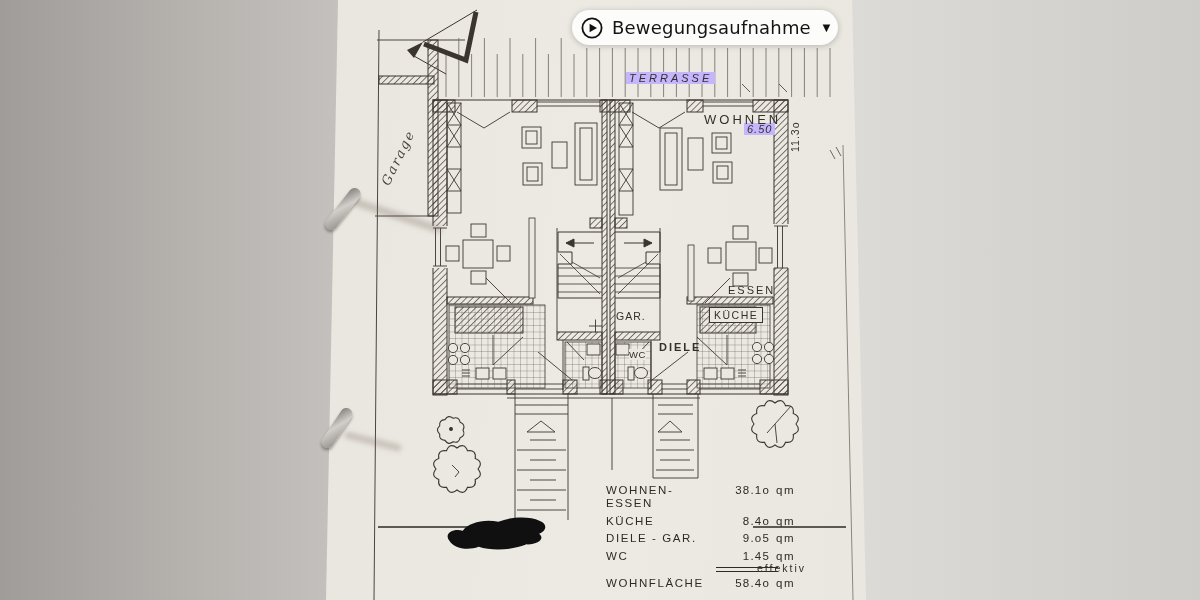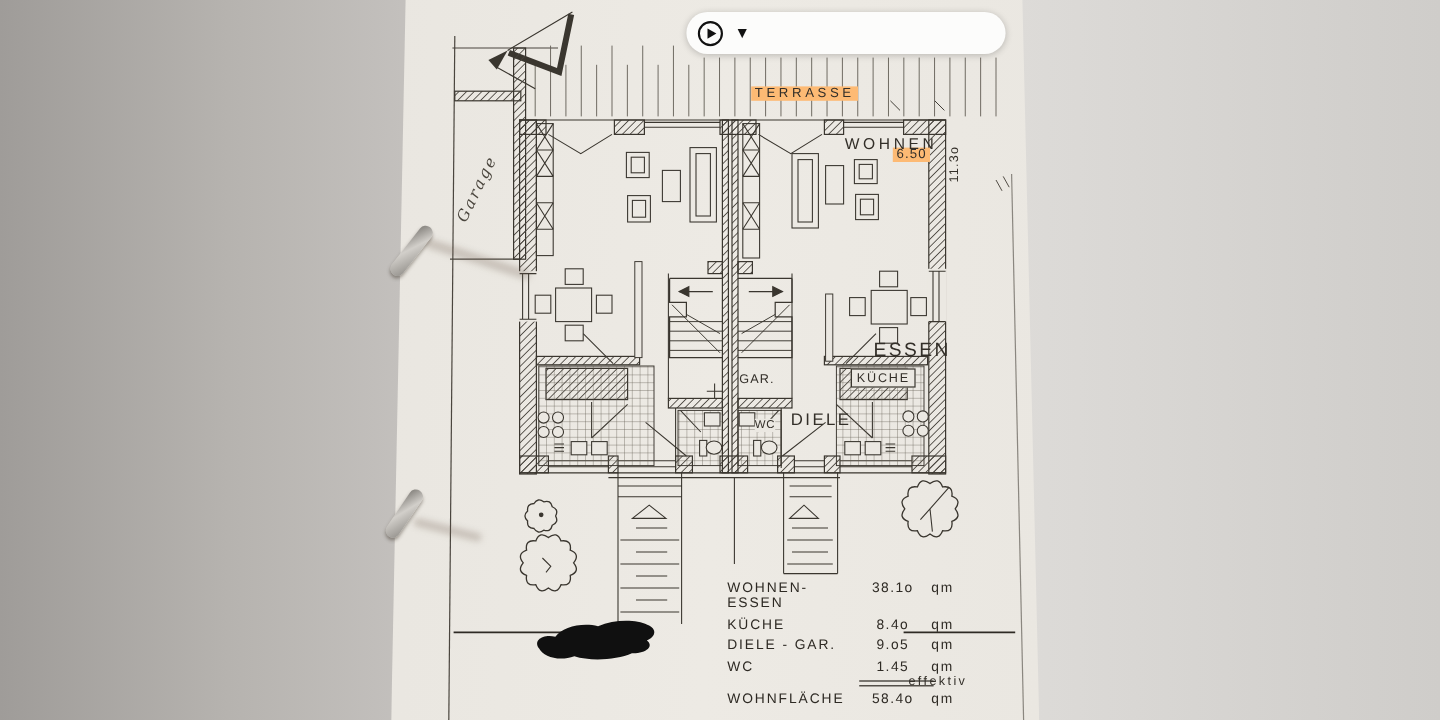--- a/index.html
+++ b/index.html
@@ -7,29 +7,29 @@
          font-family:"Liberation Sans",sans-serif;}
   .bg-left{position:absolute;left:0;top:0;width:346px;height:600px;
            background:linear-gradient(90deg,#9f9c99,#b6b3af 55%,#c4c1be);}
   .bg-right{position:absolute;left:848px;top:0;width:352px;height:600px;
             background:linear-gradient(90deg,#dddbd8,#d3d1ce 70%,#cfcdca);}
   .paper{position:absolute;inset:0;
          background:linear-gradient(93deg,#d6d2ca 0%,#e7e4de 9%,#edeae4 50%,#e8e5df 88%,#dbd8d1 100%);
          clip-path:polygon(338px 0,852px 0,866px 100%,326px 100%);}
   svg.plan{position:absolute;left:0;top:0;pointer-events:none;}
   .lbl{position:absolute;color:#332f29;white-space:nowrap;font-family:"Liberation Sans",sans-serif;}
-  .onhatch{background:#fdba74;padding:0 3px;}
+  .onhatch{background:#c4b5fd;padding:0 3px;font-style:italic;}
   .boxed{background:#ebe8e2;border:1px solid #3a362f;padding:1px 4px;}
   .hand{font-family:"DejaVu Serif",serif;font-style:italic;color:#4b463e;}
   .vert{transform:rotate(-90deg);transform-origin:0 0;}
   .area-table{position:absolute;left:578px;top:484px;font-size:11.5px;letter-spacing:1.6px;
               color:#2e2a24;line-height:13px;margin-left:28px;}
   .arow{display:flex;margin-bottom:4.5px;align-items:baseline;}
   .arow .al{width:112px;}
-  .arow .av{width:52px;text-align:center;letter-spacing:1.2px;}
+  .arow .av{width:52px;text-align:right;letter-spacing:1.2px;}
   .arow .au{width:28px;padding-left:6px;}
   .asep{width:62px;height:3px;margin:3px 0 5px 110px;border-top:1.2px solid #2e2a24;border-bottom:1.2px solid #2e2a24;}
   .total .tv{display:inline-flex;border-bottom:3px double #2e2a24;padding-bottom:18px;}
   .ring{position:absolute;border-radius:8px;
         background:linear-gradient(115deg,#7e7b76,#d2cfca 45%,#94918c);
         box-shadow:1px 2px 3px rgba(60,50,40,.45);}
   .ring-shadow{position:absolute;background:rgba(110,95,80,.28);filter:blur(2.5px);border-radius:4px;}
   .live-badge{position:absolute;left:572px;top:10px;width:266px;height:35px;border-radius:18px;
               background:#fcfcfb;display:flex;align-items:center;gap:9px;padding:0 13px 0 9px;
               box-sizing:border-box;box-shadow:0 1px 6px rgba(0,0,0,.22);cursor:pointer;}
@@ -214,24 +214,24 @@
     </g>
 
     <path d="M378 527H545 M753 527H846" stroke="#2e2a24" stroke-width="1.4"></path>
     <path d="M449 538C444 531 453 526 463 529C469 521 486 518 499 522C513 517 531 518 540 523C549 527 546 534 539 536C545 541 538 547 526 546C513 551 491 551 478 546C465 550 452 545 449 538Z" fill="#101010" transform="rotate(-3 495 534)"></path>
   </svg>
 
   <div class="lbl onhatch" style="left:626px;top:72px;font-size:11px;letter-spacing:3px;">TERRASSE</div>
   <div class="lbl onhatch" style="left:744px;top:75px;font-size:11px;letter-spacing:1px;margin-top:48px;">6.50</div>
   <div class="lbl" style="left:704px;top:112px;font-size:13px;letter-spacing:3px;">WOHNEN</div>
   <div class="lbl vert" style="left:789px;top:152px;font-size:10.5px;letter-spacing:1px;">11.3o</div>
-  <div class="lbl" style="left:728px;top:284px;font-size:16px;letter-spacing:2px;">ESSEN</div>
+  <div class="lbl" style="left:728px;top:284px;font-size:11px;letter-spacing:2px;">ESSEN</div>
   <div class="lbl boxed" style="left:709px;top:307px;font-size:10.5px;letter-spacing:1.5px;">KÜCHE</div>
   <div class="lbl" style="left:616px;top:310px;font-size:10.5px;letter-spacing:1px;">GAR.</div>
-  <div class="lbl" style="left:659px;top:341px;font-size:14px;letter-spacing:2px;">DIELE</div>
+  <div class="lbl" style="left:659px;top:341px;font-size:11px;letter-spacing:2px;font-weight:bold;">DIELE</div>
   <div class="lbl" style="left:629px;top:349px;font-size:9.5px;letter-spacing:.5px;background:#ebe8e2;">WC</div>
   <div class="lbl hand" style="left:368px;top:150px;font-size:13px;letter-spacing:2px;transform:rotate(-64deg);">Garage</div>
 
   <div class="area-table">
     <div class="arow">
       <span class="al">WOHNEN- ESSEN</span>
       <span class="av">38.1o</span>
       <span class="au">qm</span>
     </div>
     <div class="arow">
@@ -265,15 +265,16 @@
   <div class="ring" style="left:337px;top:184px;width:12px;height:50px;transform:rotate(38deg);"></div>
   <div class="ring" style="left:331px;top:405px;width:12px;height:46px;transform:rotate(34deg);"></div>
 
   <div class="live-badge">
     <span style="display:flex;">
       <svg width="22" height="22" viewBox="0 0 22 22">
         <circle cx="11" cy="11" r="9.6" fill="none" stroke="#111" stroke-width="1.8"></circle>
         <polygon points="8.6,6.8 16,11 8.6,15.2" fill="#111"></polygon>
       </svg>
     </span>
+    <span class="lb-label">Bewegungsaufnahme</span>
     <span class="lb-chev">▼</span>
   </div>
 </div>
 
 </body></html>

